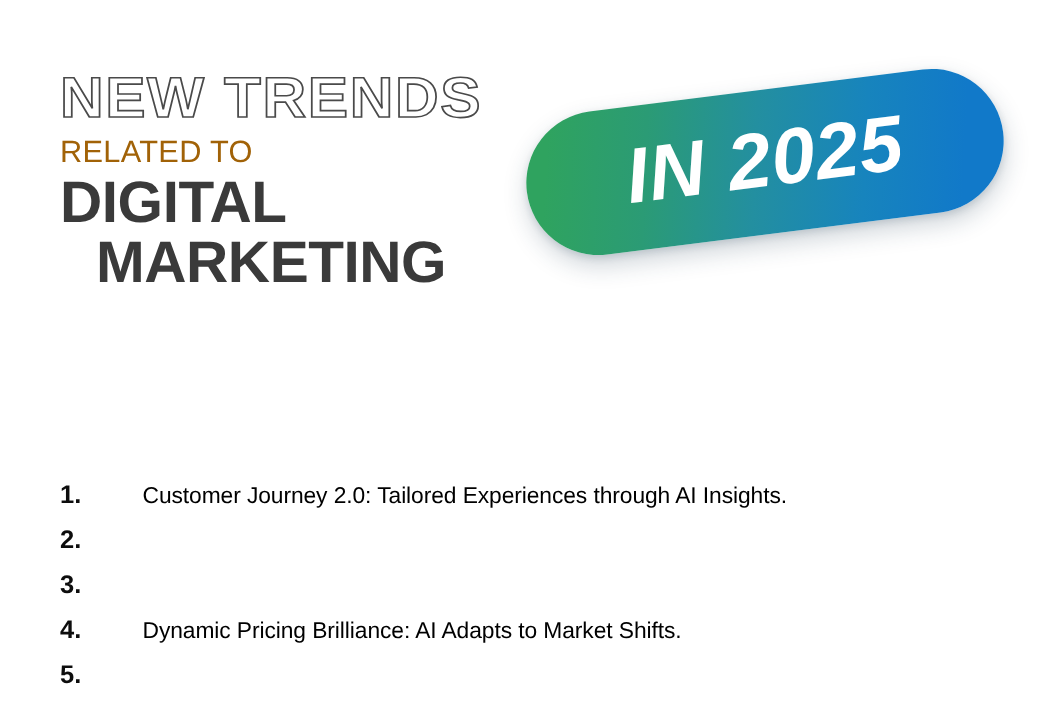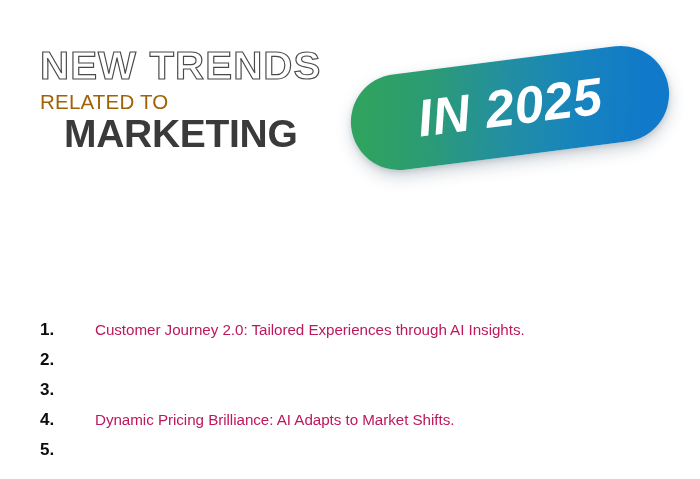--- a/index.html
+++ b/index.html
@@ -144,33 +144,34 @@
     font-weight: 700;
     color: #0d0d0d;
     letter-spacing: 0px;
   }
 
   .trend-text {
     flex: 1 1 auto;
     font-family: "Liberation Sans", sans-serif;
     font-size: 15.2px;
     font-weight: 400;
-    color: #be185d;
+    color: #000000;
     letter-spacing: -0.05px;
     white-space: nowrap;
   }
 </style>
 </head>
 <body>
 
 <div class="slide">
 
   <div class="heading-block">
     <div class="title-outline">NEW TRENDS</div>
     <div class="title-sub">RELATED TO</div>
+    <div class="title-main">DIGITAL</div>
     <div class="title-main second">MARKETING</div>
   </div>
 
   <div class="badge-wrap">
     <div class="badge">
       <span class="badge-text">IN 2025</span>
     </div>
   </div>
 
   <ol class="trend-list">

